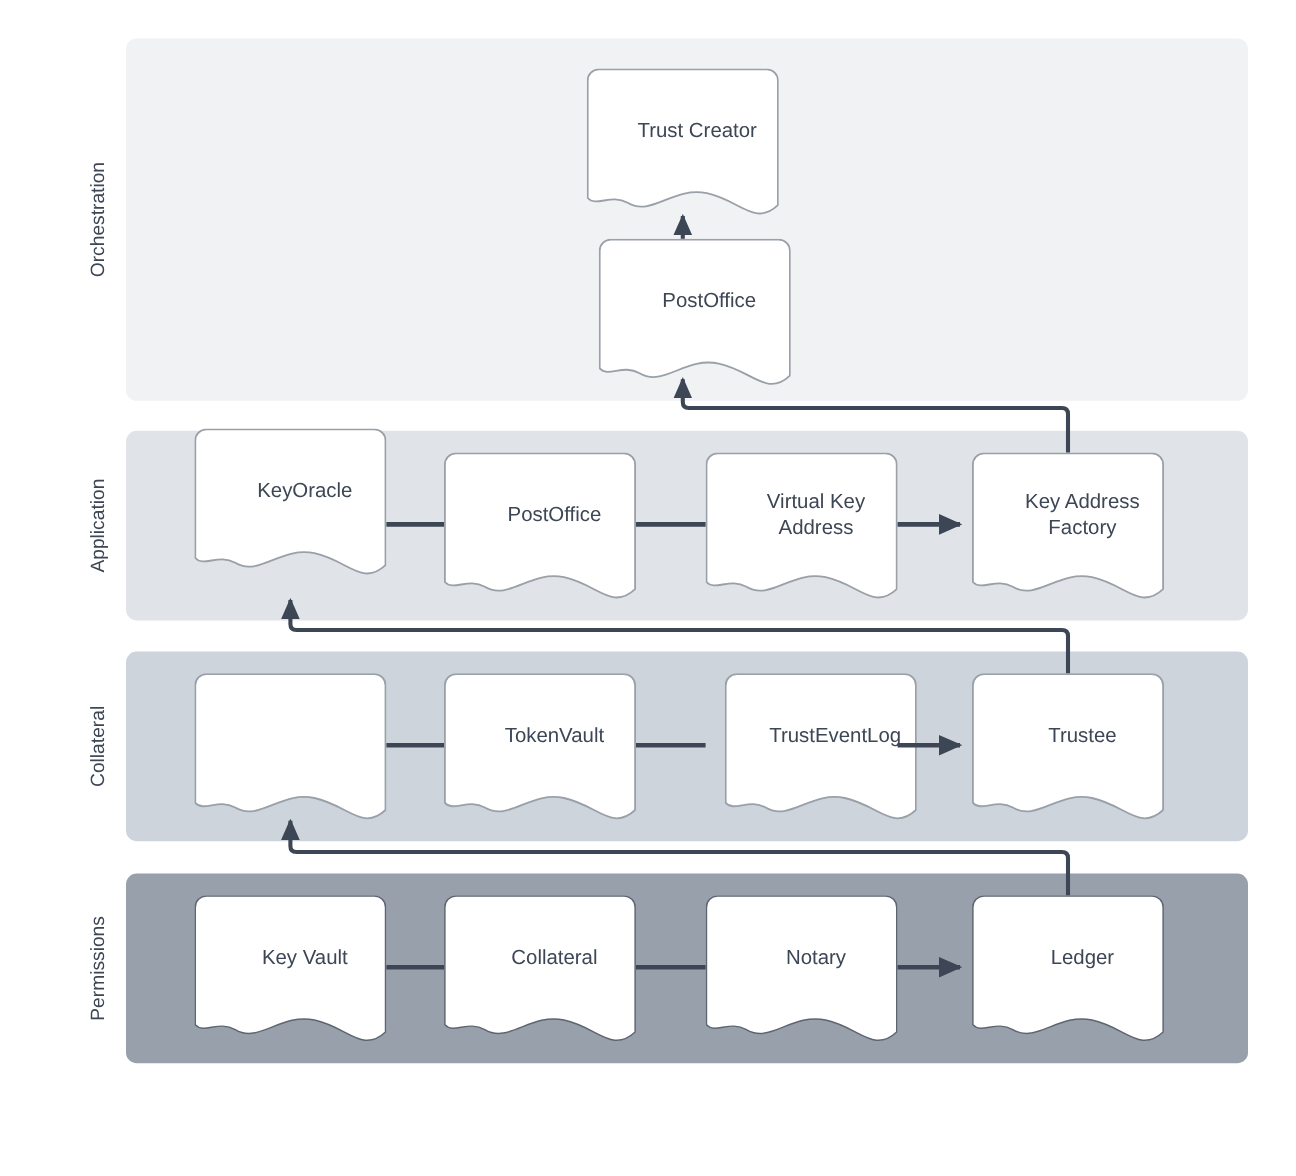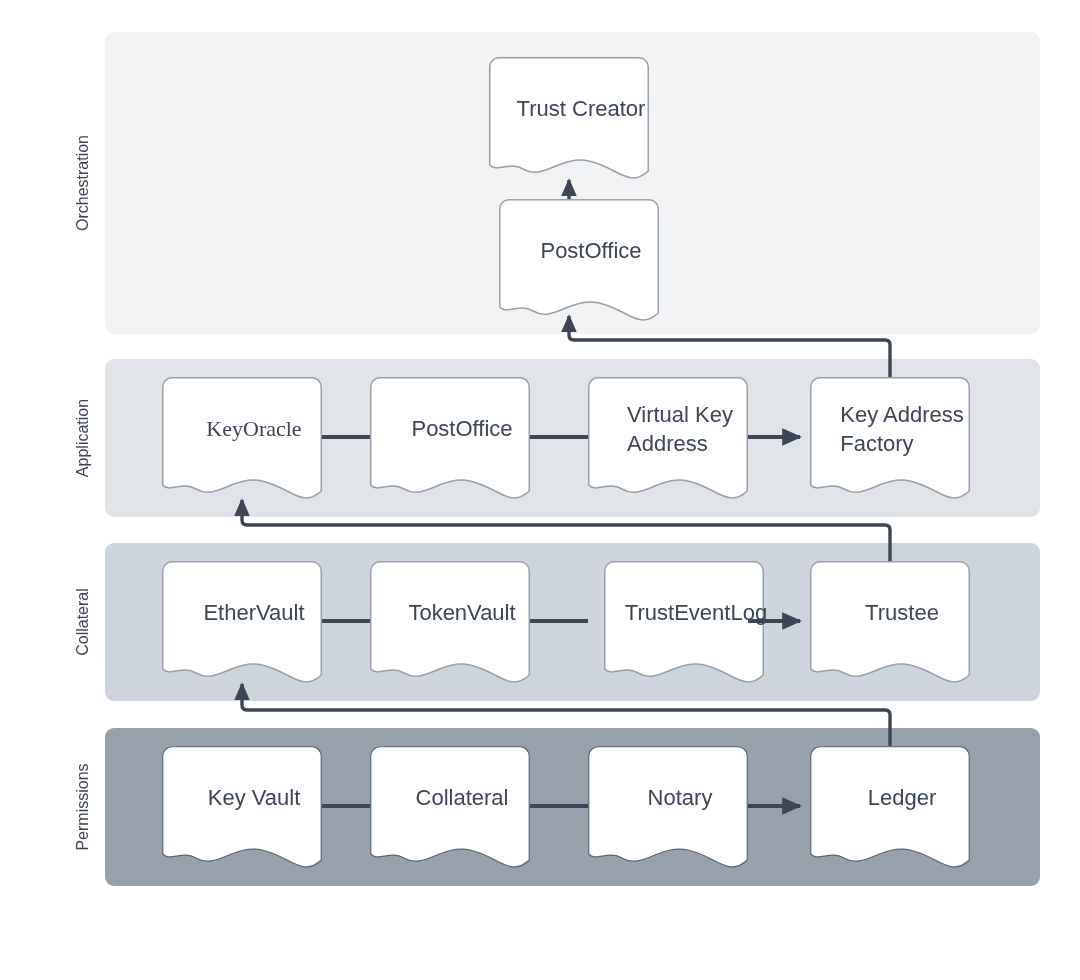--- a/index.html
+++ b/index.html
@@ -67,21 +67,22 @@
   }
   .node-label {
     position: absolute;
     left: 0;
     top: 0;
     width: 184px;
     height: 104px;
     display: flex;
     align-items: center;
     justify-content: center;
-    font-size: 22px;
+    text-align: center;
+    font-size: 17px;
     line-height: 1.32;
     color: #3d4654;
     padding: 0 8px;
     box-sizing: border-box;
     pointer-events: none;
   }
 
   
   #connectors {
     position: absolute;
@@ -123,21 +124,21 @@
   </div>
 
   <div class="node" style="left:499px; top:199px;">
     <svg viewBox="0 0 160 138">
       <path d="M 0.75 10 A 9.25 9.25 0 0 1 10 0.75 L 150 0.75 A 9.25 9.25 0 0 1 159.25 10
                L 159.25 114 C 140 132 128 110 100 104 C 72 98 54 124 34 112 C 20 104 8 116 0.75 108 Z" fill="#ffffff" stroke="#9aa0a8" stroke-width="1.5" stroke-linejoin="round"></path>
     </svg>
     <div class="node-label">PostOffice</div>
   </div>
 
-  <div class="node" style="left:162px; top:377px;font-family:Liberation Serif, serif;">
+  <div class="node" style="left:162px; top:357px;">
     <svg viewBox="0 0 160 138">
       <path d="M 0.75 10 A 9.25 9.25 0 0 1 10 0.75 L 150 0.75 A 9.25 9.25 0 0 1 159.25 10
                L 159.25 114 C 140 132 128 110 100 104 C 72 98 54 124 34 112 C 20 104 8 116 0.75 108 Z" fill="#ffffff" stroke="#9aa0a8" stroke-width="1.5" stroke-linejoin="round"></path>
     </svg>
     <div class="node-label">KeyOracle</div>
   </div>
 
   <div class="node" style="left:370px; top:377px;">
     <svg viewBox="0 0 160 138">
       <path d="M 0.75 10 A 9.25 9.25 0 0 1 10 0.75 L 150 0.75 A 9.25 9.25 0 0 1 159.25 10
@@ -162,21 +163,20 @@
     </svg>
     <div class="node-label" style="white-space:pre-line;">Key Address
 Factory</div>
   </div>
 
   <div class="node" style="left:162px; top:561px;">
     <svg viewBox="0 0 160 138">
       <path d="M 0.75 10 A 9.25 9.25 0 0 1 10 0.75 L 150 0.75 A 9.25 9.25 0 0 1 159.25 10
                L 159.25 114 C 140 132 128 110 100 104 C 72 98 54 124 34 112 C 20 104 8 116 0.75 108 Z" fill="#ffffff" stroke="#9aa0a8" stroke-width="1.5" stroke-linejoin="round"></path>
     </svg>
-    <div class="node-label">EtherVault</div>
   </div>
 
   <div class="node" style="left:370px; top:561px;">
     <svg viewBox="0 0 160 138">
       <path d="M 0.75 10 A 9.25 9.25 0 0 1 10 0.75 L 150 0.75 A 9.25 9.25 0 0 1 159.25 10
                L 159.25 114 C 140 132 128 110 100 104 C 72 98 54 124 34 112 C 20 104 8 116 0.75 108 Z" fill="#ffffff" stroke="#9aa0a8" stroke-width="1.5" stroke-linejoin="round"></path>
     </svg>
     <div class="node-label">TokenVault</div>
   </div>
 

